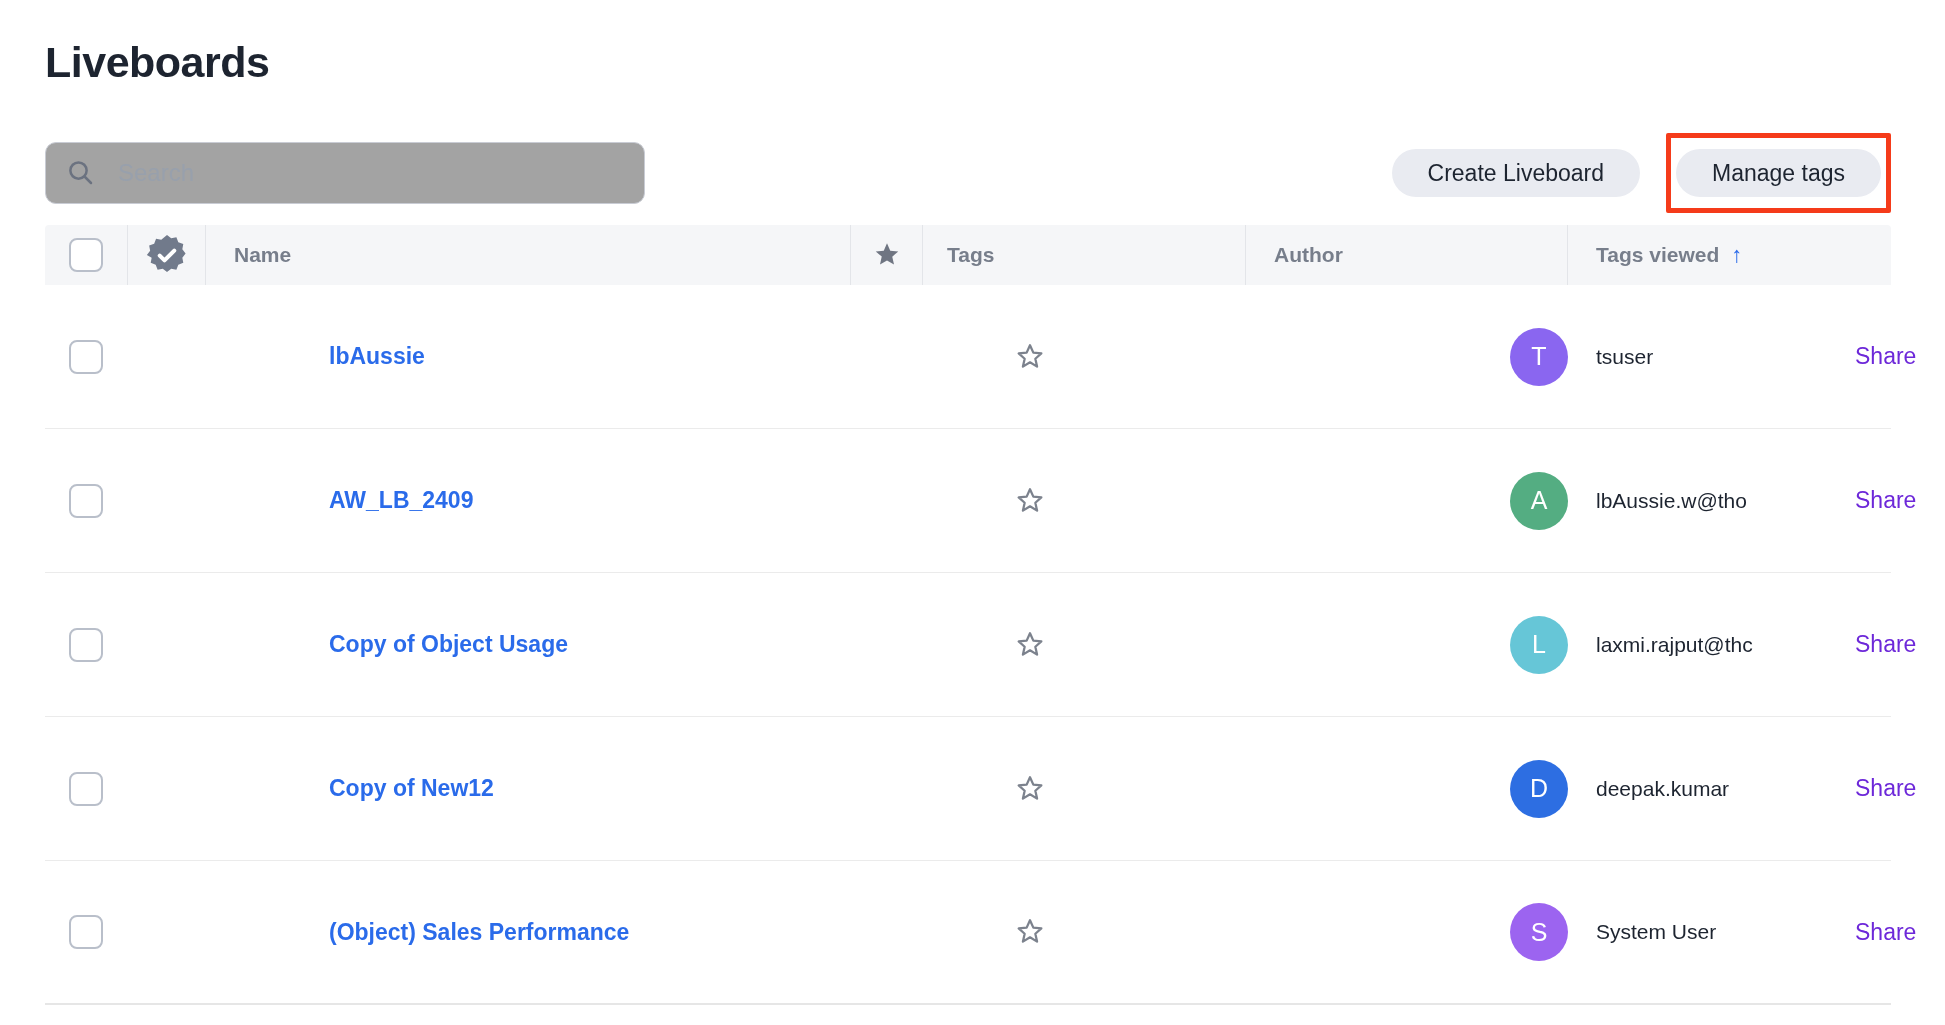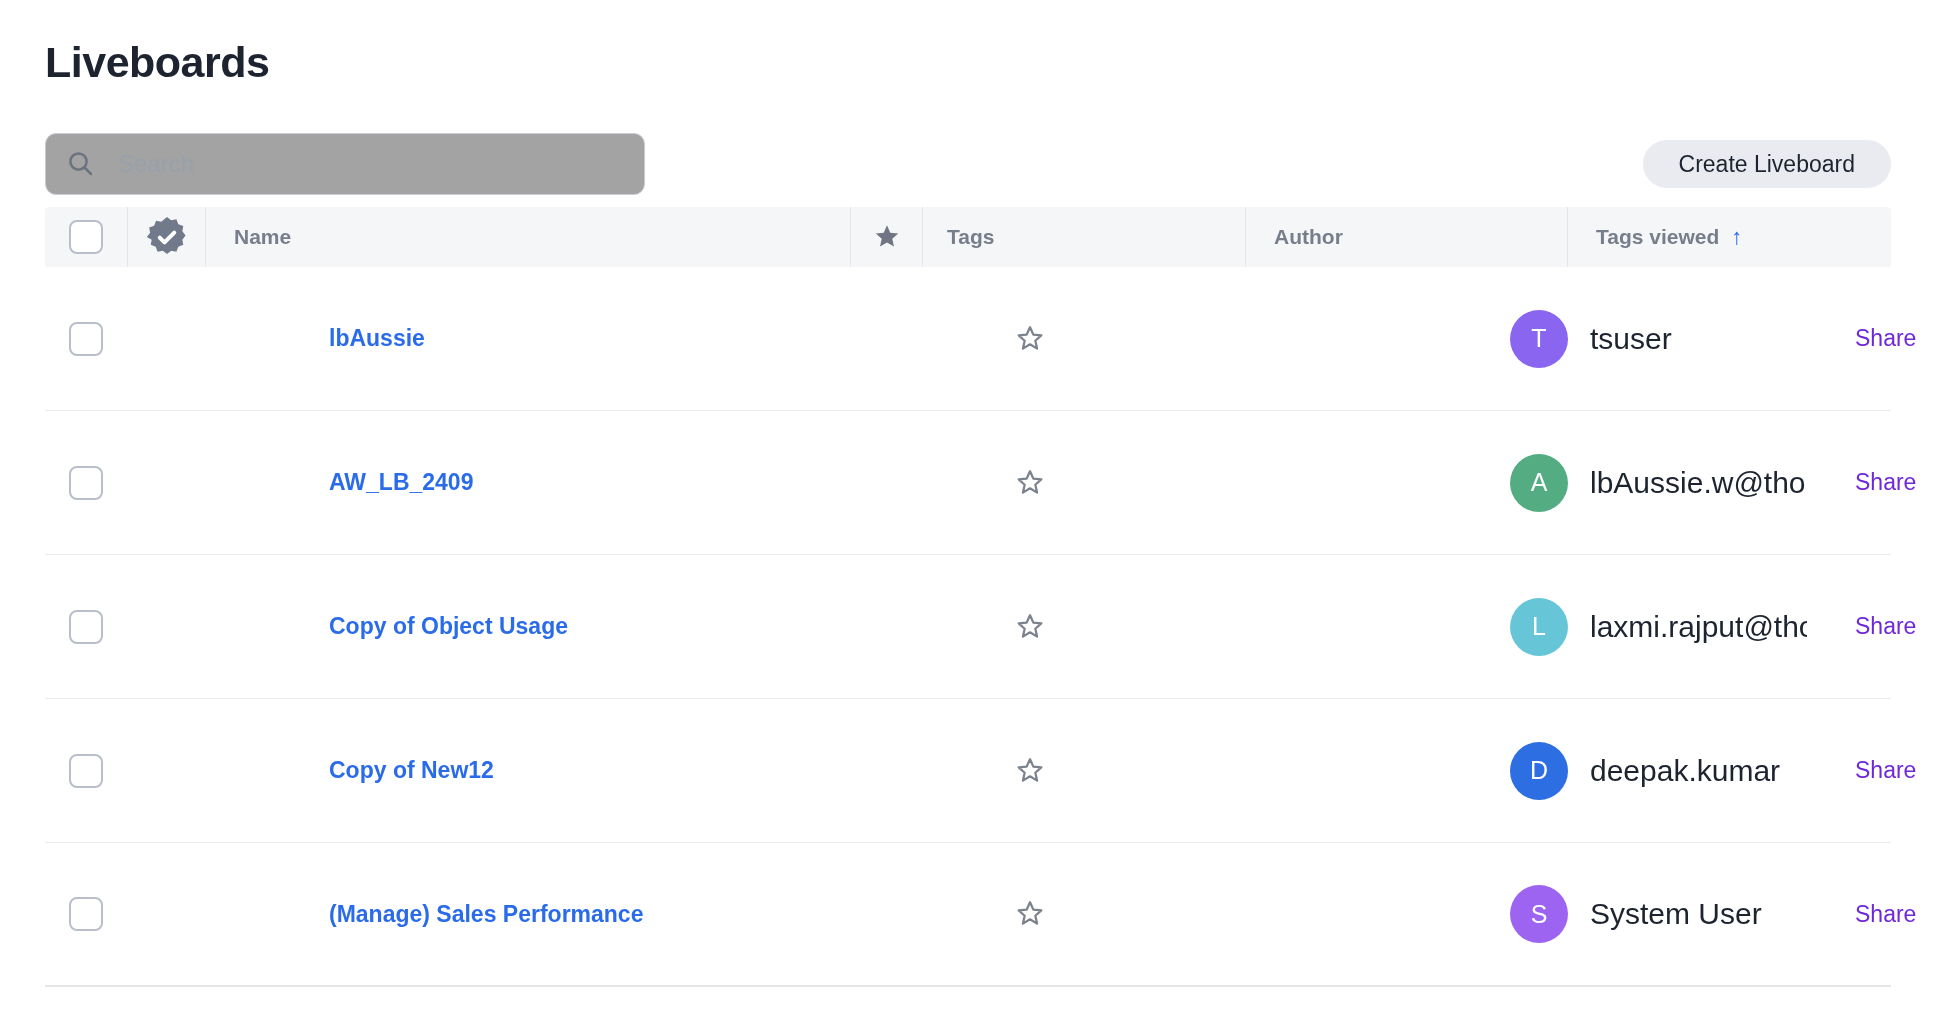--- a/index.html
+++ b/index.html
@@ -34,21 +34,21 @@
   .sort-arrow { color:#2a6bea; font-size:22px; margin-left:12px; font-weight:400; }
 
   .trow { height:144px; border-bottom:1px solid #ebebeb;gap:48px; }
   .trow:last-child { border-bottom:2px solid #e6e6e6; }
   .checkbox { width:34px; height:34px; border:2px solid #b9bfca; border-radius:8px; background:#fff; cursor:pointer; }
   .name-link { color:#2a6bea; font-size:23px; font-weight:700; text-decoration:none; cursor:pointer;
     white-space:nowrap; overflow:hidden; }
   .author-cell { display:flex; align-items:center; padding-left:25px; overflow:hidden; }
   .avatar { width:58px; height:58px; border-radius:50%; flex:0 0 auto; display:flex; align-items:center;
     justify-content:center; color:#fff; font-size:25px; font-weight:400; }
-  .author-name { margin-left:22px; font-size:30px; color:#1d2430; white-space:nowrap; overflow:hidden; }
+  .author-name { margin-left:28px; font-size:21px; color:#1d2430; white-space:nowrap; overflow:hidden; }
   .action-cell { display:flex; justify-content:flex-end; padding-right:67px; }
   .share-link { color:#6d28d9; font-size:23px; text-decoration:none; cursor:pointer; }
   .star-btn { background:none; border:none; cursor:pointer; display:flex; align-items:center; justify-content:center; }
 </style>
 </head>
 <body>
 
 <div class="page">
 
   <h1 class="page-title">Liveboards</h1>
@@ -56,20 +56,23 @@
   <div class="toolbar">
     <div class="search-box">
       <svg width="30" height="30" viewBox="0 0 24 24">
         <circle cx="10" cy="10" r="6.5" fill="none" stroke="#6b7280" stroke-width="2"></circle>
         <line x1="15" y1="15" x2="20" y2="20" stroke="#6b7280" stroke-width="2" stroke-linecap="round"></line>
       </svg>
       <input class="search-input" type="text" placeholder="Search" style="">
     </div>
     <div class="toolbar-buttons">
       <button class="btn">Create Liveboard</button>
+      <div class="highlight-box">
+        <button class="btn">Manage tags</button>
+      </div>
     </div>
   </div>
 
   <div class="lb-table">
 
     <div class="grid-row thead">
       <div class="cell c-center">
         <div class="checkbox"></div>
       </div>
       <div class="cell c-center">
@@ -196,21 +199,21 @@
       <div class="cell action-cell">
           <a class="share-link">Share</a>
         </div>
     </div>
 
     <div class="grid-row trow">
       <div class="cell c-center">
           <div class="checkbox"></div>
         </div>
       <div class="cell"></div>
-      <div class="cell pad-l"><a class="name-link">(Manage) Sales Performance</a></div>
+      <div class="cell pad-l"><a class="name-link">(Object) Sales Performance</a></div>
       <div class="cell c-center">
         <button class="star-btn">
           <svg width="32" height="32" viewBox="0 0 24 24">
               <path fill="none" stroke="#7c828d" stroke-width="1.7" stroke-linejoin="round" d="M12 3.2l2.5 5.5 6 .6-4.5 4 1.3 5.9L12 16l-5.3 3.2 1.3-5.9-4.5-4 6-.6z"></path>
             </svg>
         </button>
       </div>
       <div class="cell"></div>
       <div class="cell author-cell">
         <span class="avatar" style="background: rgb(156, 100, 240);">

